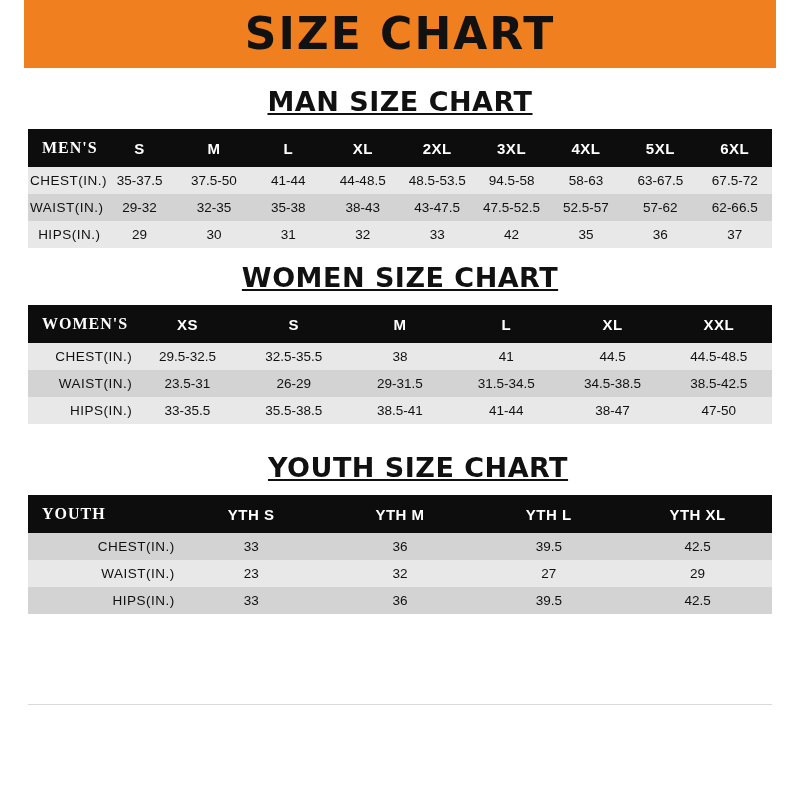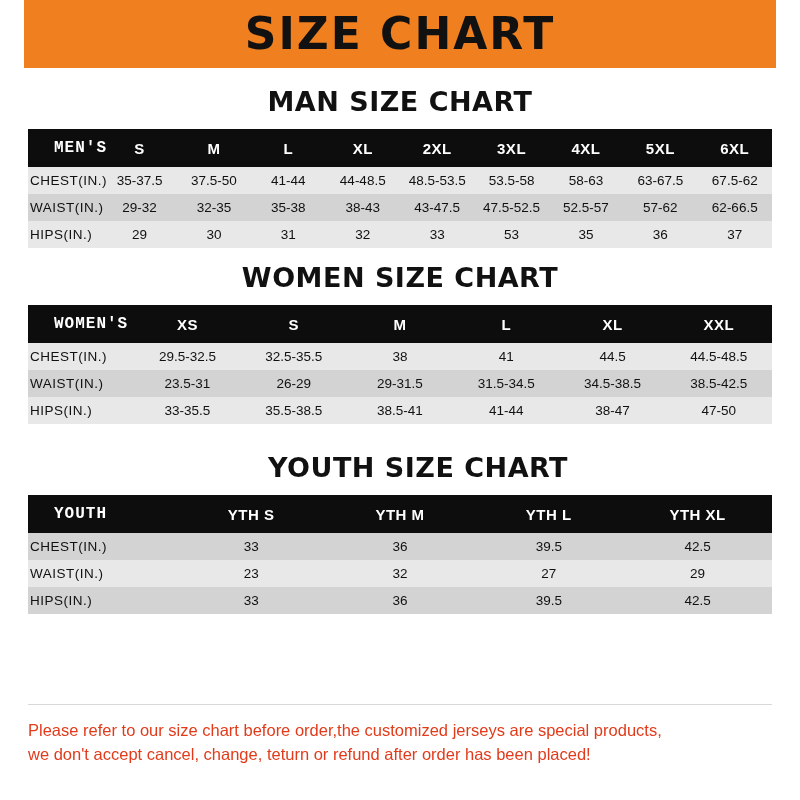--- a/index.html
+++ b/index.html
@@ -47,20 +47,21 @@
   .banner-edge-right { right: 0; }
 
   
   .section-title {
     text-align: center;
     font-family: "DejaVu Sans", sans-serif;
     font-weight: bold;
     font-size: 27px;
     color: #111111;
     letter-spacing: 0.5px;
+    text-decoration: underline;
   }
   .man-title   { margin-top: 18px; }
   .women-title { margin-top: 14px; }
   .youth-title { margin-top: 28px; padding-left: 36px; }
 
   
   .table-wrap {
     margin: 12px 28px 0 28px;
   }
   table.size-table {
@@ -79,30 +80,30 @@
   table.size-table thead th {
     background: #0d0d0d;
     color: #ffffff;
     font-weight: bold;
     font-size: 15px;
     padding: 10px 2px;
     letter-spacing: 0.5px;
   }
   table.size-table thead th.row-label {
     text-align: left;
-    padding-left: 26px;
-    font-family: Liberation Mono, monospace;
+    padding-left: 14px;
+    font-family: Liberation Serif, serif;
     font-size: 16px;
     letter-spacing: 1px;
   }
   table.size-table tbody td.row-label {
     font-weight: normal;
     letter-spacing: 0.5px;
     font-size: 13.5px;
-    text-align: left;
+    text-align: right;
   }
   table.size-table tbody tr.band-light td { background: #e8e8e8; }
   table.size-table tbody tr.band-dark  td { background: #d3d3d3; }
 
   
   .note {
     position: absolute;
     left: 28px;
     right: 28px;
     bottom: 14px;
@@ -150,45 +151,45 @@
         </tr>
       </thead>
       <tbody>
         <tr class="band-light">
           <td class="row-label">CHEST(IN.)</td>
           <td>35-37.5</td>
           <td>37.5-50</td>
           <td>41-44</td>
           <td>44-48.5</td>
           <td>48.5-53.5</td>
-          <td>53.5-58</td>
+          <td>94.5-58</td>
           <td>58-63</td>
           <td>63-67.5</td>
-          <td>67.5-62</td>
+          <td>67.5-72</td>
         </tr>
         <tr class="band-dark">
           <td class="row-label">WAIST(IN.)</td>
           <td>29-32</td>
           <td>32-35</td>
           <td>35-38</td>
           <td>38-43</td>
           <td>43-47.5</td>
           <td>47.5-52.5</td>
           <td>52.5-57</td>
           <td>57-62</td>
           <td>62-66.5</td>
         </tr>
         <tr class="band-light">
           <td class="row-label">HIPS(IN.)</td>
           <td>29</td>
           <td>30</td>
           <td>31</td>
           <td>32</td>
           <td>33</td>
-          <td>53</td>
+          <td>42</td>
           <td>35</td>
           <td>36</td>
           <td>37</td>
         </tr>
       </tbody>
     </table>
   </div>
 
   <div class="section-title women-title">WOMEN SIZE CHART</div>
   <div class="table-wrap">
@@ -269,18 +270,14 @@
           <td>36</td>
           <td>39.5</td>
           <td>42.5</td>
         </tr>
       </tbody>
     </table>
   </div>
 
   <div class="divider"></div>
 
-  <div class="note">
-    <span class="note-line">Please refer to our size chart before order,the customized jerseys are special products,</span>
-    <span class="note-line">we don't accept cancel, change, teturn or refund after order has been placed!</span>
-  </div>
 
 </div>
 
 </body></html>

